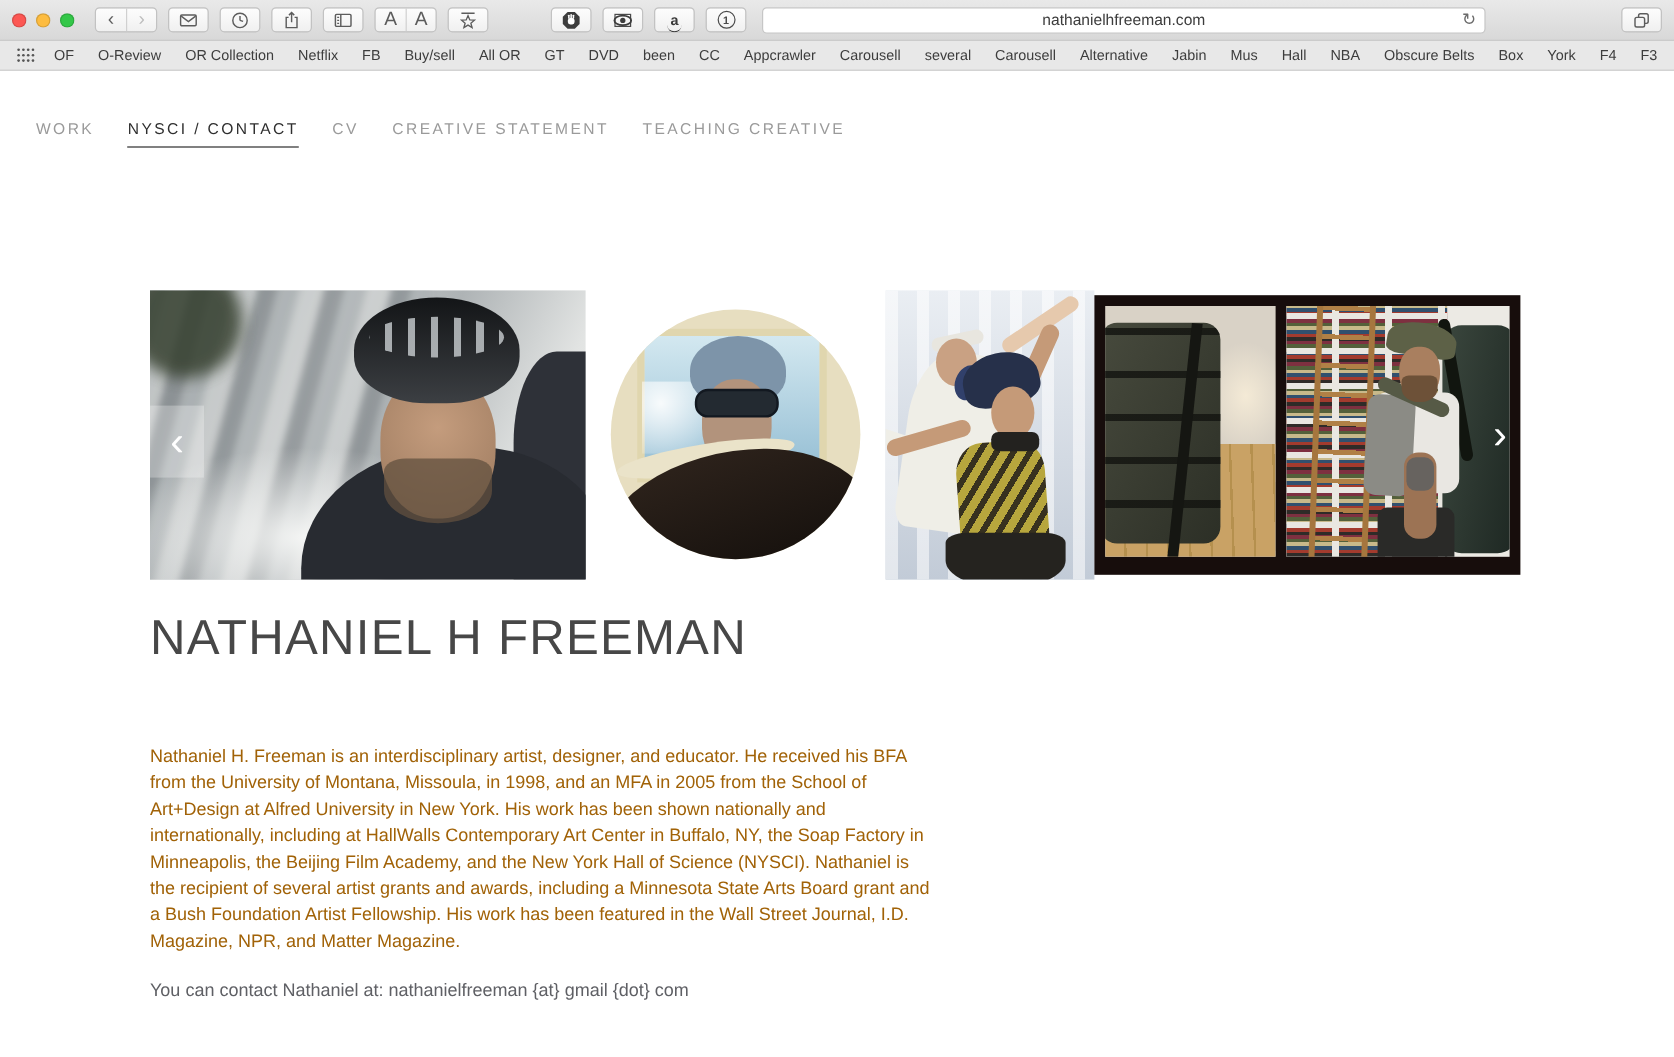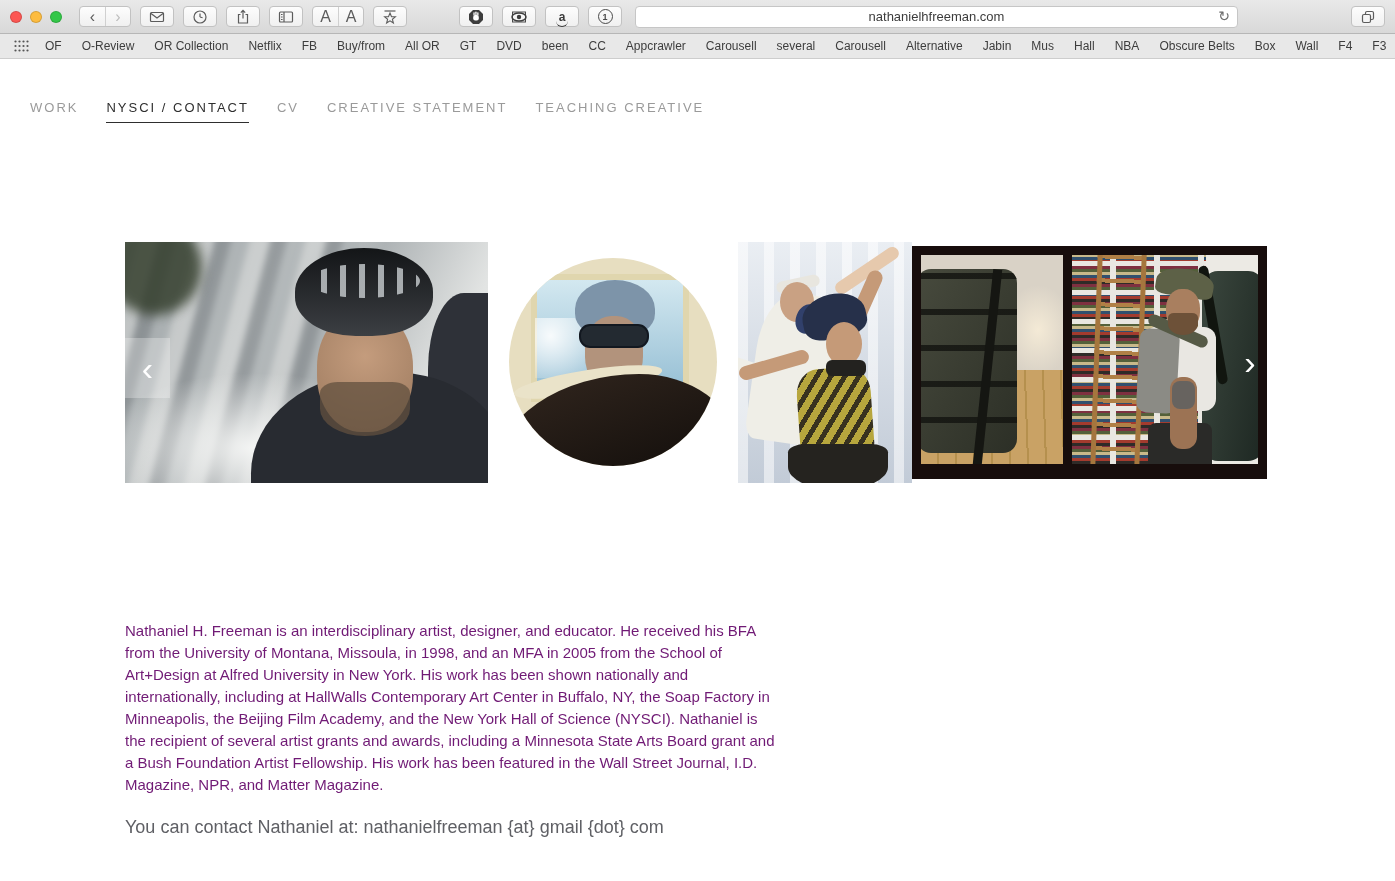--- a/index.html
+++ b/index.html
@@ -120,22 +120,22 @@
   .phR .shirt { position:absolute; left:72px; top:72px; width:72px; height:84px; background:#e9e7e2; border-radius:12px; }
   .phR .vest { position:absolute; left:66px; top:74px; width:40px; height:84px; background:#8b8b85; border-radius:10px; transform:rotate(3deg); }
   .phR .chstrap { position:absolute; left:74px; top:70px; width:64px; height:12px; background:#565a46; transform:rotate(24deg); border-radius:6px; }
   .phR .arm4 { position:absolute; left:98px; top:122px; width:27px; height:72px; background:#9c7354; border-radius:12px; }
   .phR .tattoo { position:absolute; left:100px; top:126px; width:23px; height:28px; background:#4b5a66; opacity:.65; border-radius:8px; }
   .phR .legs { position:absolute; left:76px; top:168px; width:64px; height:44px; background:#2a2a28; border-radius:8px 8px 0 0; }
   .phR .duffel { position:absolute; right:-6px; top:16px; width:62px; height:190px; background:linear-gradient(100deg,#3b473e,#1d2722); border-radius:16px; }
   .phR .dstrap { position:absolute; right:40px; top:10px; width:10px; height:120px; background:#11150f; border-radius:6px; transform:rotate(-10deg); }
 
   .h1 { position:absolute; left:125px; top:448px; font-size:41px; font-weight:200; letter-spacing:1px; color:#474747; }
-  .bio { position:absolute; left:125px; top:560px; width:656px; font-size:15px; line-height:22px; color:#701a75; }
-  .contact { position:absolute; left:125px; top:757px; font-size:18px; color:#5f6065; }
+  .bio { position:absolute; left:125px; top:560px; width:656px; font-size:15px; line-height:22px; color:#a16207; }
+  .contact { position:absolute; left:125px; top:757px; font-size:15px; color:#5f6065; }
 
   svg { display:block; }
 </style>
 </head>
 <body>
 
 <div class="screen">
 
   <div class="titlebar">
     <div class="lights">
@@ -250,38 +250,38 @@
             <circle cx="9.5" cy="10.5" r="1.1"></circle>
             <circle cx="13.5" cy="10.5" r="1.1"></circle>
           </g>
         </svg>
     </span>
     <span class="fav">OF</span>
     <span class="fav">O-Review</span>
     <span class="fav">OR Collection</span>
     <span class="fav">Netflix</span>
     <span class="fav">FB</span>
-    <span class="fav">Buy/from</span>
+    <span class="fav">Buy/sell</span>
     <span class="fav">All OR</span>
     <span class="fav">GT</span>
     <span class="fav">DVD</span>
     <span class="fav">been</span>
     <span class="fav">CC</span>
     <span class="fav">Appcrawler</span>
     <span class="fav">Carousell</span>
     <span class="fav">several</span>
     <span class="fav">Carousell</span>
     <span class="fav">Alternative</span>
     <span class="fav">Jabin</span>
     <span class="fav">Mus</span>
     <span class="fav">Hall</span>
     <span class="fav">NBA</span>
     <span class="fav">Obscure Belts</span>
     <span class="fav">Box</span>
-    <span class="fav">Wall</span>
+    <span class="fav">York</span>
     <span class="fav">F4</span>
     <span class="fav">F3</span>
 
   </div>
 
   <div class="page">
 
     <div class="nav">
       <span class="item">WORK</span>
       <span class="item active">NYSCI / CONTACT</span>
@@ -359,17 +359,18 @@
             <div class="face4"></div>
             <div class="beard4"></div>
         </div>
       </div>
 
       <div class="nextbtn">
         <span class="ch">›</span>
       </div>
     </div>
 
+    <div class="h1">NATHANIEL H FREEMAN</div>
     <p class="bio">Nathaniel H. Freeman is an interdisciplinary artist, designer, and educator. He received his BFA from the University of Montana, Missoula, in 1998, and an MFA in 2005 from the School of Art+Design at Alfred University in New York. His work has been shown nationally and internationally, including at HallWalls Contemporary Art Center in Buffalo, NY, the Soap Factory in Minneapolis, the Beijing Film Academy, and the New York Hall of Science (NYSCI). Nathaniel is the recipient of several artist grants and awards, including a Minnesota State Arts Board grant and a Bush Foundation Artist Fellowship. His work has been featured in the Wall Street Journal, I.D. Magazine, NPR, and Matter Magazine.</p>
     <div class="contact">You can contact Nathaniel at: nathanielfreeman {at} gmail {dot} com</div>
 
   </div>
 </div>
 
 </body></html>

